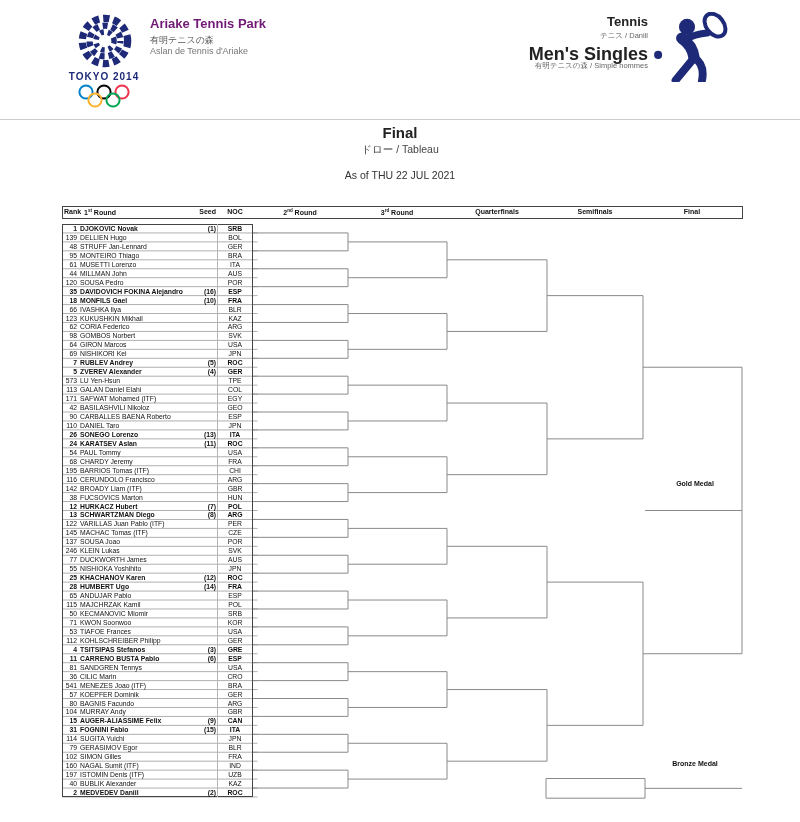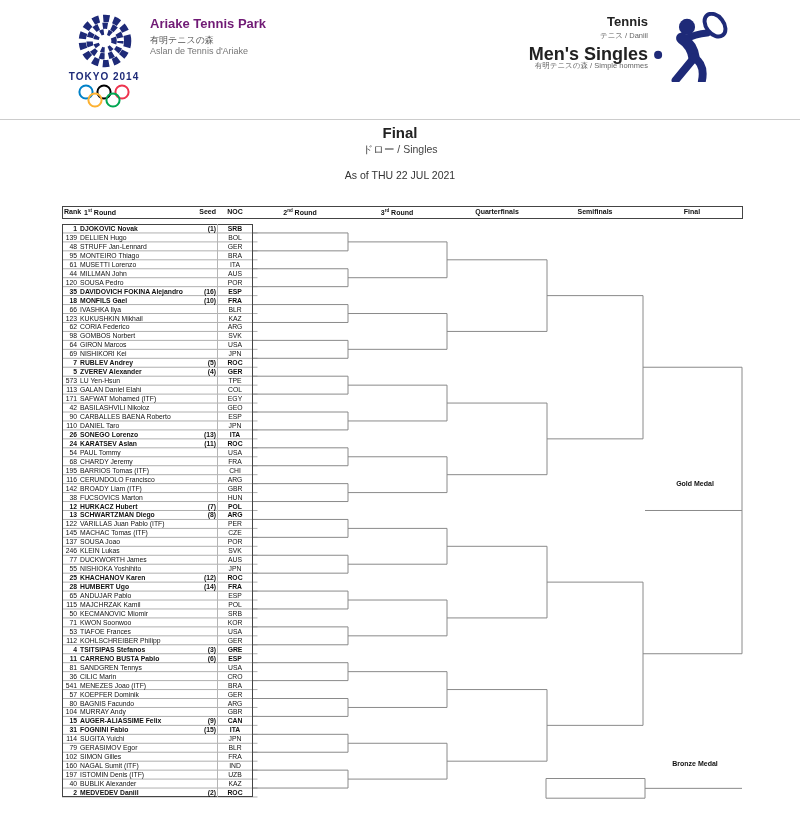--- a/index.html
+++ b/index.html
@@ -87,21 +87,21 @@
     <circle cx="42" cy="17" r="9.2" fill="#1e2a78" stroke="none"></circle>
     <path d="M36 30 Q48 38 50 52" stroke-width="13"></path>
     <path d="M48 55 L29 78" stroke-width="9"></path>
     <path d="M50 52 Q63 60 59 79" stroke-width="9"></path>
   </g>
 </svg>
 
 <div class="abs sep"></div>
 
 <div class="abs draw-title">Final</div>
-<div class="abs draw-sub">ドロー / Singles</div>
+<div class="abs draw-sub">ドロー / Tableau</div>
 <div class="abs draw-asof">As of THU 22 JUL 2021</div>
 
 <div class="abs thead"></div>
 <div class="th th-rank">Rank</div>
 <div class="th th-r1"><span>1</span><sup>st</sup><span> Round</span></div>
 <div class="th th-seed">Seed</div>
 <div class="th th-noc">NOC</div>
 <div class="th th-c th-r2"><span>2</span><sup>nd</sup><span> Round</span></div>
 <div class="th th-c th-r3"><span>3</span><sup>rd</sup><span> Round</span></div>
 <div class="th th-c th-qf">Quarterfinals</div>

